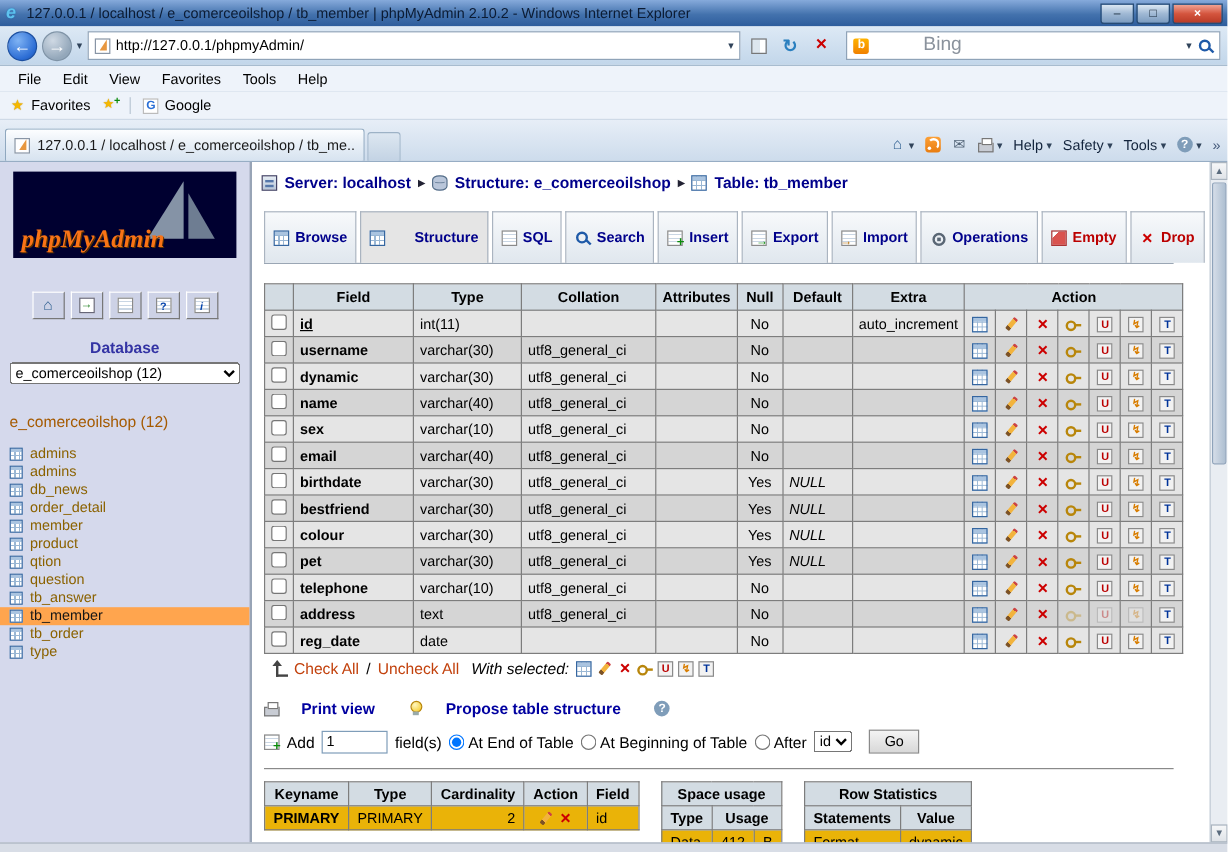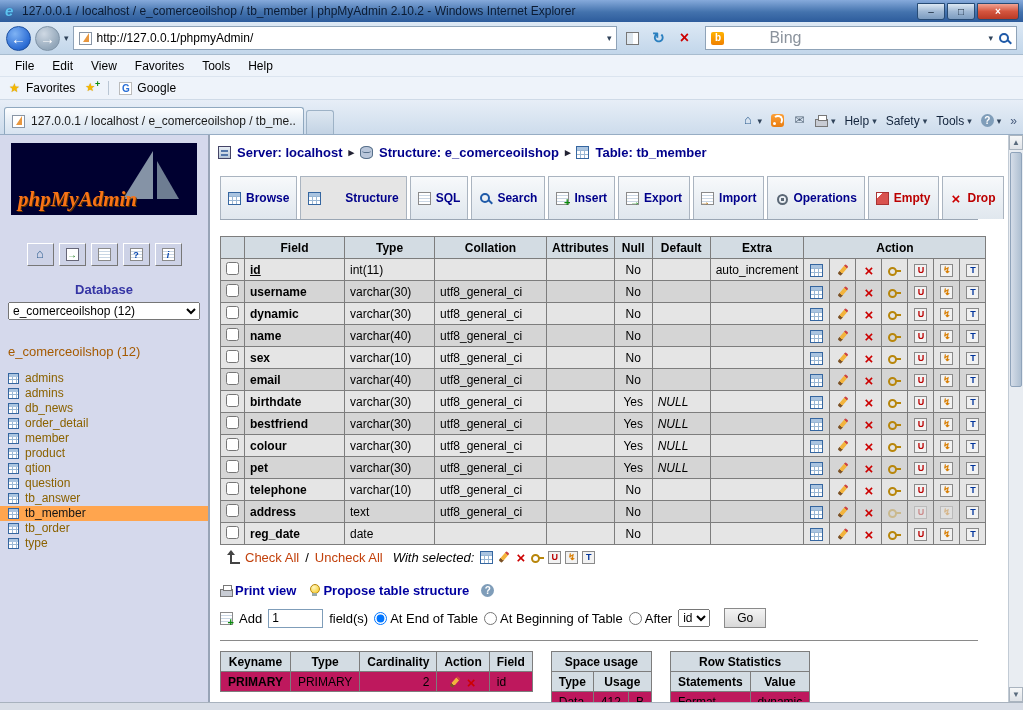--- a/index.html
+++ b/index.html
@@ -138,35 +138,35 @@
 td.c{text-align:center;}
 td.def{font-style:italic;}
 td.act{width:26px;text-align:center;padding:1px 2px;}
 .struct input[type=checkbox]{width:13px;height:13px;}
 
 .checkall{display:flex;align-items:center;gap:6px;margin:5px 0 0 8px;font-size:13px;}
 .link{color:#c2410c;text-decoration:none;cursor:pointer;}
 .withsel{font-style:italic;margin-left:4px;}
 .wsicons{display:flex;align-items:center;gap:4px;}
 
-.printrow{display:flex;align-items:center;gap:2px;margin:18px 0 0 2px;font-size:13px;font-weight:bold;}
+.printrow{display:flex;align-items:center;gap:18px;margin:18px 0 0 2px;font-size:13px;font-weight:bold;}
 .biglink{color:#0000a0;text-decoration:none;cursor:pointer;margin-right:10px;}
 .addrow{display:flex;align-items:center;gap:6px;margin:10px 0 0 2px;font-size:13px;}
 .count-input{width:55px;height:19px;border:1px solid #7f9db9;font-size:12px;padding:0 3px;font-family:"Liberation Sans",sans-serif;}
 .radio{display:flex;align-items:center;gap:3px;cursor:pointer;}
 .addrow select{font-size:12px;font-family:"Liberation Sans",sans-serif;}
 .go-btn{margin-left:8px;padding:2px 12px;font-size:12px;background:linear-gradient(#f4f4f4,#d8d8d8);border:1px solid #8a8a8a;cursor:pointer;font-family:"Liberation Sans",sans-serif;}
 .hr{width:758px;border-top:1px solid #8a8a8a;margin:12px 0 0 2px;}
 
 .bottom{display:flex;gap:18px;margin:10px 0 0 2px;align-items:flex-start;}
 .mini{border-collapse:collapse;font-size:12px;}
 .mini th,.mini td{border:1px solid #7d7d7d;padding:2px 7px;height:20px;}
 .mini .title{background:#d3dce3;font-weight:bold;text-align:center;}
 .mini th{background:#d3dce3;font-weight:bold;}
-.mini td{background:#be185d;}
+.mini td{background:#eab308;}
 .mini td.b{font-weight:bold;}
 .mini td.r{text-align:right;}
 .mini td.c{text-align:center;}
 
 
 .vscroll{position:absolute;top:135px;right:0;width:15px;bottom:8px;background:#e9edf2;border-left:1px solid #c2cbd5;}
 .vs-btn{position:absolute;left:0;right:0;height:15px;background:linear-gradient(#f6f7f8,#dfe3e8);border:1px solid #aab4bf;color:#5a6b7d;font-size:8px;text-align:center;line-height:13px;cursor:pointer;}
 .vs-btn.up{top:0;} .vs-btn.down{bottom:0;}
 .vs-thumb{position:absolute;top:17px;left:1px;right:1px;height:235px;background:linear-gradient(90deg,#d5dde8,#aebfd1);border:1px solid #8fa3ba;border-radius:2px;cursor:pointer;}
 .hstrip{position:absolute;left:0;right:0;bottom:0;height:8px;background:#d8dde6;border-top:1px solid #a8b2be;}

